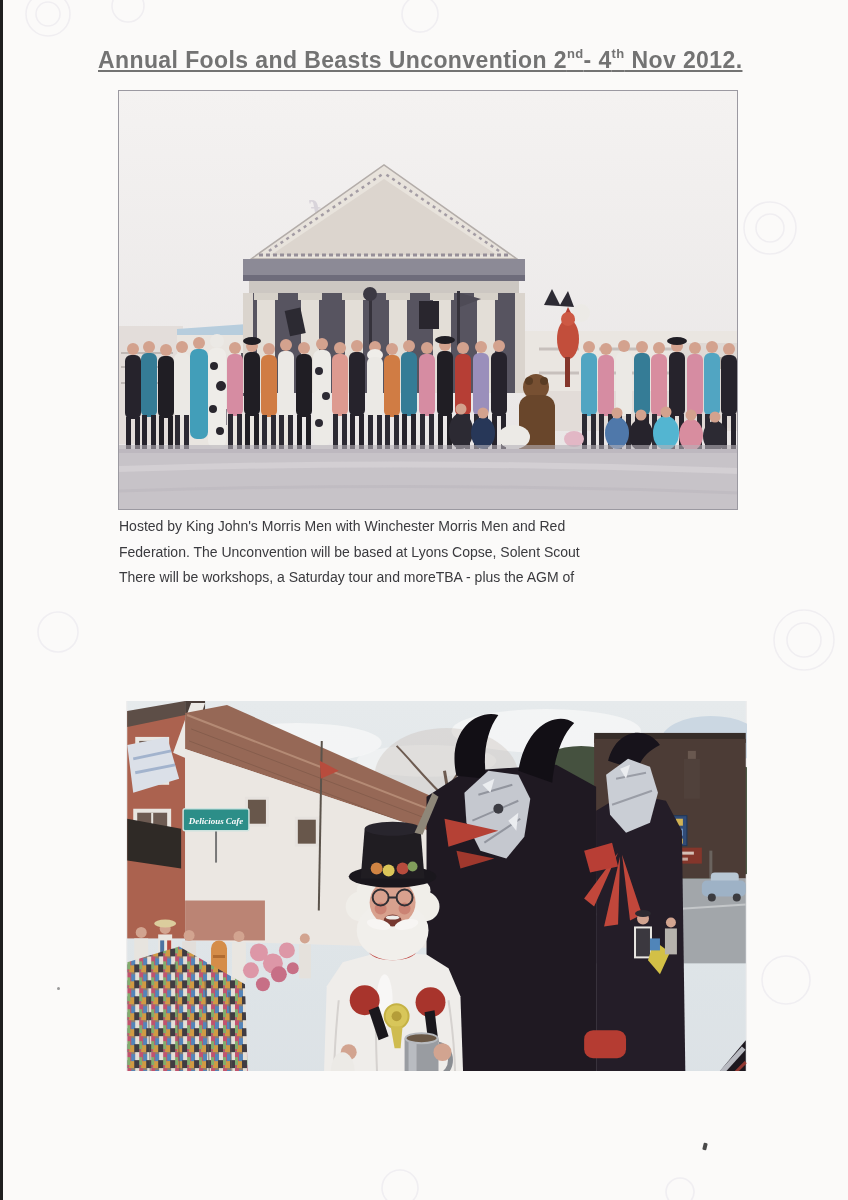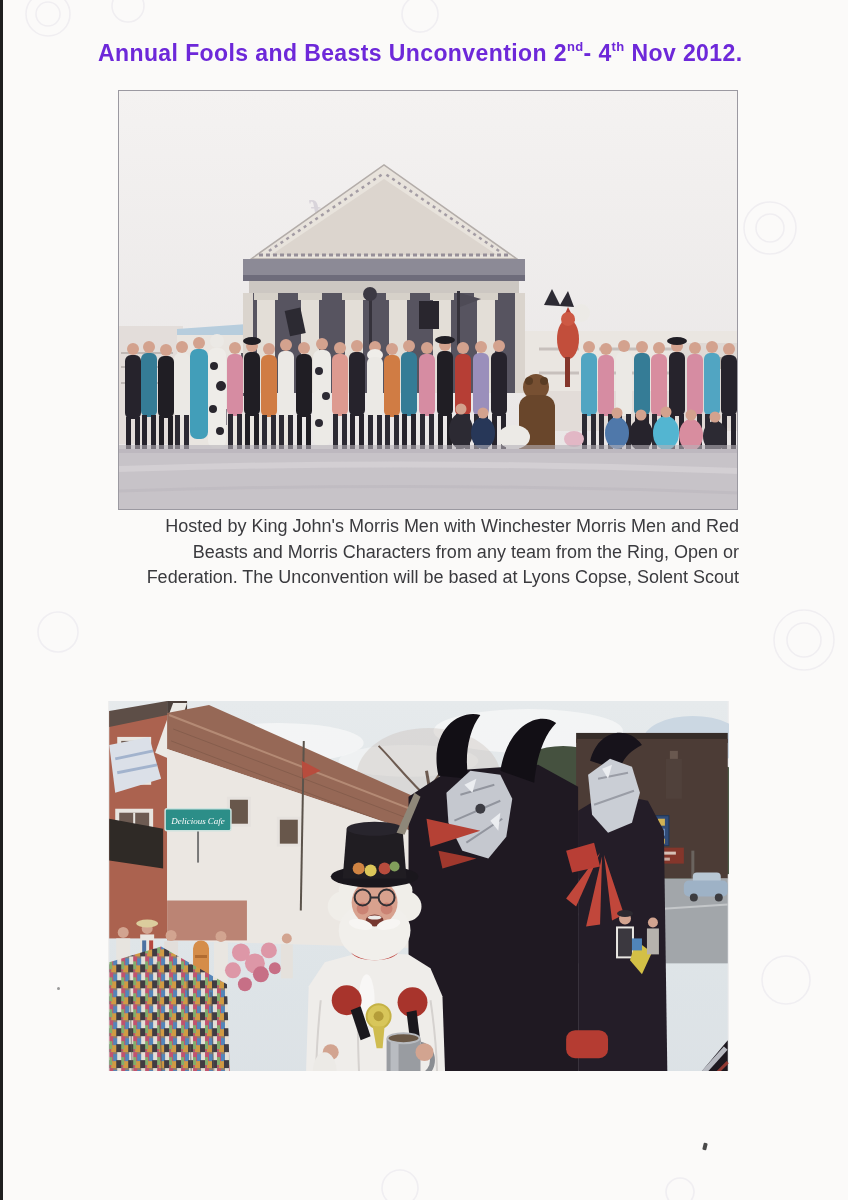--- a/index.html
+++ b/index.html
@@ -4,31 +4,32 @@
 <style>
   html,body{margin:0;padding:0;}
   body{
     width:848px;height:1200px;position:relative;overflow:hidden;
     background:#fbfaf9;
     font-family:"Liberation Sans", sans-serif;
   }
   .scan-edge{position:absolute;left:0;top:0;width:3px;height:1200px;background:#1f1f1f;}
   .watermarks{position:absolute;left:0;top:0;width:848px;height:1200px;pointer-events:none;}
   .page-title{
-    position:absolute;left:98px;top:40px;width:700px;
-    font-size:23px;font-weight:bold;color:#6d28d9;letter-spacing:.4px;
+    position:absolute;left:98px;top:47px;width:700px;
+    font-size:23px;font-weight:bold;color:#737373;letter-spacing:.4px;
     white-space:nowrap;
+    text-decoration:underline;
   }
   .page-title sup{font-size:13px;position:relative;top:-1px;}
   .photo{position:absolute;overflow:hidden;background:#eee;}
   .photo svg{display:block;filter:blur(.5px) saturate(.92) contrast(.97);}
   #photo1{left:118px;top:90px;width:620px;height:420px;border:1px solid #9b99a1;box-sizing:border-box;}
-  #photo2{left:108px;top:701px;width:621px;height:370px;}
+  #photo2{left:126px;top:701px;width:621px;height:370px;font-weight:bold;}
   .body-text{position:absolute;left:119px;top:514px;width:620px;
-    font-size:18px;line-height:25.5px;color:#3a3a3e;text-align:right;}
+    font-size:14px;line-height:25.5px;color:#3a3a3e;}
   .body-line{white-space:pre;}
   .speck1{position:absolute;left:703px;top:1143px;width:4px;height:7px;background:#4a4a4a;transform:rotate(14deg);border-radius:1px;}
   .speck2{position:absolute;left:57px;top:987px;width:3px;height:3px;background:#9a9a9a;border-radius:50%;}
 </style>
 </head>
 <body>
 
 <div class="scan-edge"></div>
 <svg class="watermarks" viewBox="0 0 848 1200">
   <g fill="none" stroke="#e3e0e8" stroke-width="1.6" opacity="0.45">
@@ -367,22 +368,22 @@
     <rect x="0" y="358" width="620" height="62" fill="#cac5cb"></rect>
     <rect x="0" y="354" width="620" height="8" fill="#b7b2ba" opacity="0.6"></rect>
     <path d="M0,378 Q310,368 620,380" stroke="#d8d3d8" stroke-width="6" fill="none" opacity="0.8"></path>
     <path d="M0,400 Q310,390 620,402" stroke="#bfbac1" stroke-width="3" fill="none" opacity="0.7"></path>
   </g>
 </svg>
 </div>
 
 <div class="body-text">
   <div class="body-line">Hosted by King John's Morris Men with Winchester Morris Men and Red</div>
-  <div class="body-line">Beasts and Morris Characters from any team from the Ring, Open or</div>
   <div class="body-line">Federation. The Unconvention will be based at Lyons Copse, Solent Scout</div>
+  <div class="body-line">There will be workshops, a Saturday tour and moreTBA - plus the AGM of</div>
 </div>
 
 <div id="photo2" class="photo">
 <svg viewBox="0 0 620 412" width="621" height="411" xmlns="http://www.w3.org/2000/svg">
   <defs>
     <linearGradient id="sky2" x1="0" y1="0" x2="0" y2="1">
       <stop offset="0" stop-color="#e9edf0"></stop>
           <stop offset="1" stop-color="#dde4e9"></stop>
     </linearGradient>
     <pattern id="tatters" width="12" height="16" patternUnits="userSpaceOnUse">

